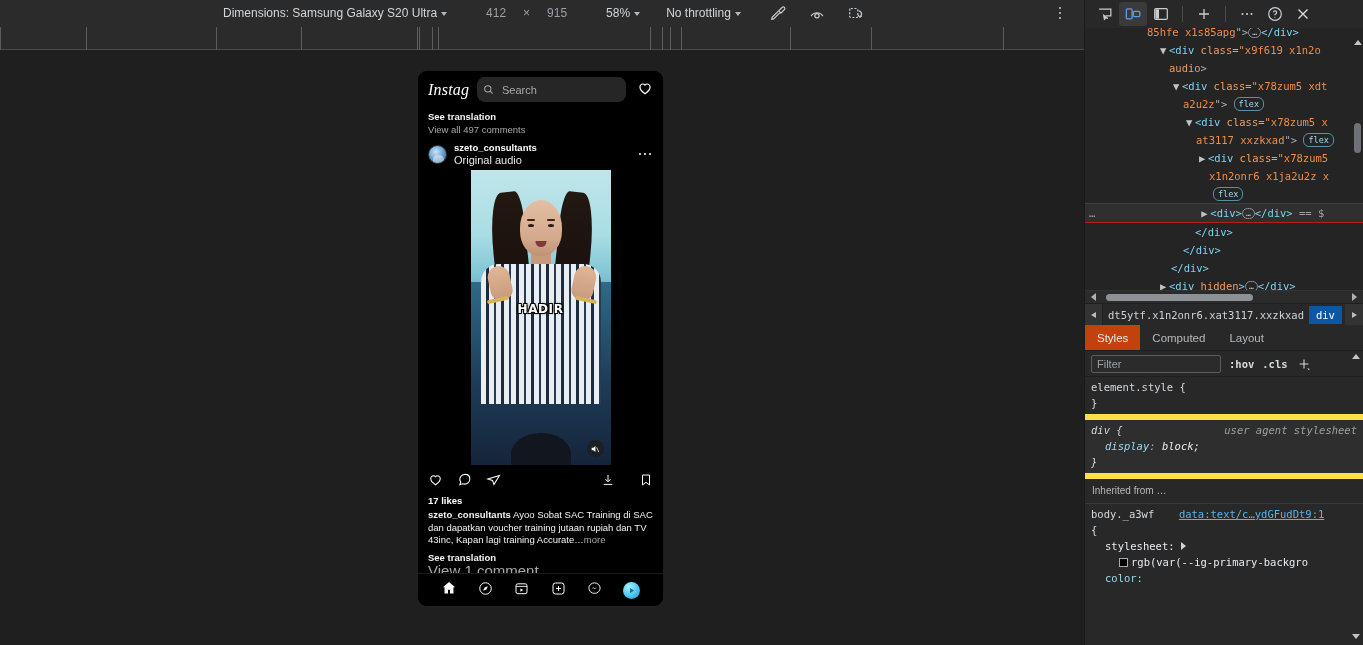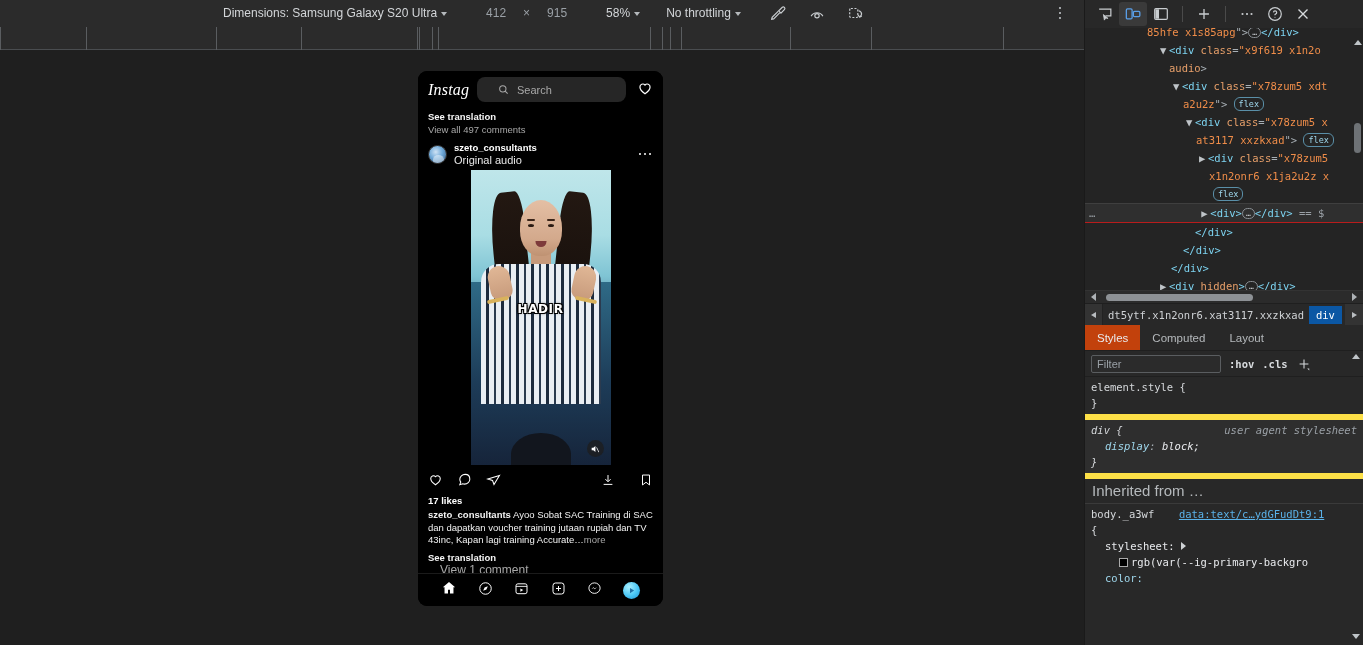--- a/index.html
+++ b/index.html
@@ -83,21 +83,21 @@
     background: #000; gap: 7px;
   }
   .ig-logo {
     font-family: "Liberation Serif", serif;
     font-style: italic; font-size: 16px; color: #fff;
     letter-spacing: 0.2px; white-space: nowrap; overflow: hidden;
     width: 42px; flex: 0 0 42px;
   }
   .ig-search {
     flex: 1; height: 25px; background: #262626; border-radius: 8px;
-    display: flex; align-items: center; padding: 0 21px; gap: 8px;
+    display: flex; align-items: center; padding: 0 6px; gap: 8px;
   }
   .ig-search-ph { color: #a8a8a8; font-size: 11px; }
   .ig-heart-top { flex: 0 0 auto; margin-left: 4px; }
 
   .ig-translate {
     padding: 2px 10px 0 10px;
   }
   .ig-translate .t1 { font-size: 9.5px; font-weight: bold; color: #f5f5f5; line-height: 13px; }
   .ig-translate .t2 { font-size: 9.5px; color: #a8a8a8; line-height: 13px; }
 
@@ -196,21 +196,21 @@
   }
   .ig-actions .spacer { flex: 1; }
   .ig-likes { padding: 1px 10px 2px 10px; font-size: 9.5px; font-weight: bold; color: #fff; }
   .ig-caption {
     padding: 1px 10px 0 10px; font-size: 9.5px; line-height: 12.5px; color: #f2f2f2;
   }
   .ig-caption b { font-weight: bold; }
   .ig-caption .more { color: #a8a8a8; }
   .ig-foot { padding: 4px 10px 0 10px; }
   .ig-foot .f1 { font-size: 9.5px; font-weight: bold; color: #f5f5f5; line-height: 13px; }
-  .ig-foot .f2 { font-size: 12px; color: #a8a8a8; line-height: 13px; margin-left: 12px; }
+  .ig-foot .f2 { font-size: 15px; color: #a8a8a8; line-height: 13px; }
 
   .ig-nav {
     position: absolute; left: 0; right: 0; bottom: 0; height: 33px;
     background: #000; border-top: 1px solid #1b1b1b;
     display: flex; align-items: center; justify-content: space-around;
     padding: 0 12px;
   }
   .ig-nav-last {
     width: 17px; height: 17px; border-radius: 50%;
     background: radial-gradient(circle at 35% 30%, #a8f0ff 0%, #49c6f5 55%, #1f8fd0 100%);
@@ -338,21 +338,21 @@
   .styles-body {
     flex: 1; background: #282828; overflow: hidden; position: relative;
     font-size: 10.5px; line-height: 16px; color: #d5d8db;
   }
   .rule { padding: 2px 6px 3px 6px; border-bottom: 6px solid #fde047; }
   .rule.ua { background: #2e2e2e; font-style: italic; }
   .sel-name { color: #d5d8db; }
   .ua-note { color: #9aa0a6; float: right; font-style: italic; }
   .prop { color: #9fd7ec; }
   .pval { color: #e8eaed; }
-  .inherit-row { padding: 4px 7px; color: #b5b9bc; font-family: "Liberation Sans", sans-serif; font-size: 15px; border-bottom: 1px solid #3a3a3a; background:#282828;}
+  .inherit-row { padding: 4px 7px; color: #b5b9bc; font-family: "Liberation Sans", sans-serif; font-size: 10px; border-bottom: 1px solid #3a3a3a; background:#282828;}
   .link { color: #5ab1e8; text-decoration: underline; }
   .colorbox { display: inline-block; width: 9px; height: 9px; border: 1px solid #aaa; background: #000; vertical-align: -1px; margin-right: 3px; }
   .tri-r-small { display: inline-block; width: 0; height: 0; border-top: 4px solid transparent; border-bottom: 4px solid transparent; border-left: 5px solid #cfd2d5; vertical-align: 0px; }
 
   
   .drawer {
     height: 30px; min-height: 30px; background: #282828;
     border-top: 1px solid #1a1a1a;
     display: flex; align-items: center; padding: 0 2px;
     font-family: "Liberation Sans", sans-serif;

